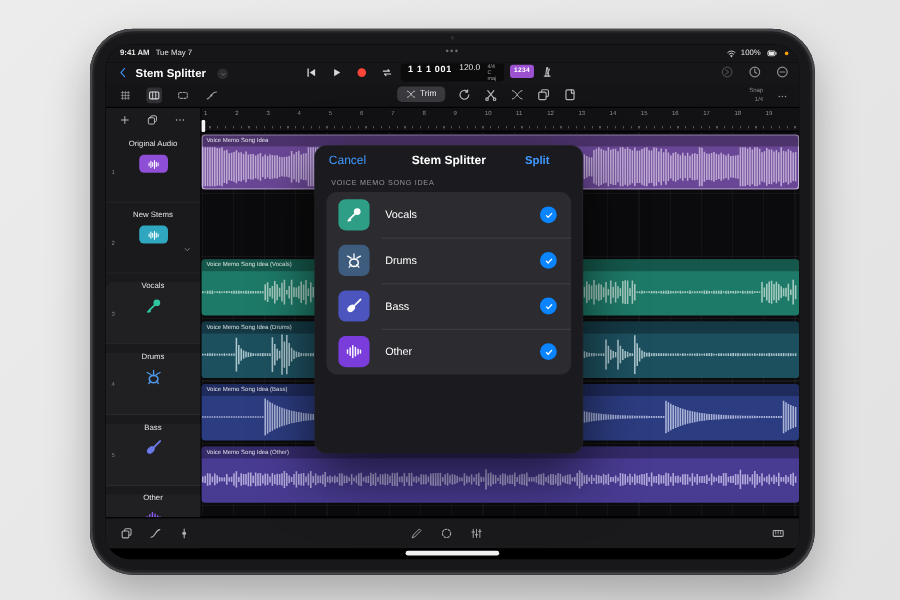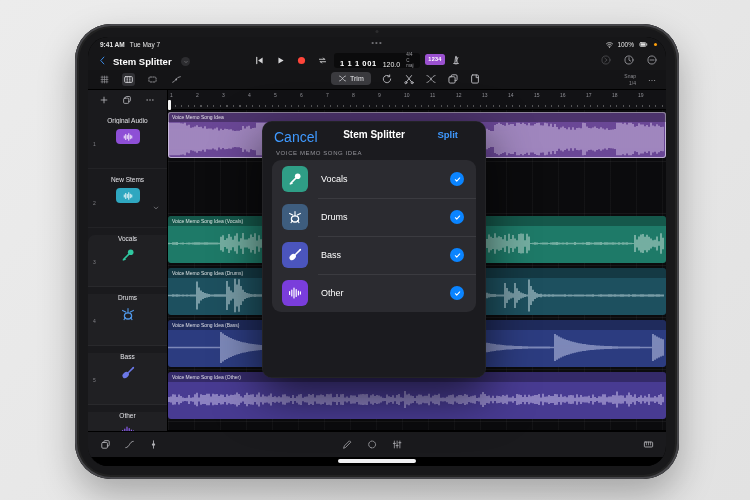--- a/index.html
+++ b/index.html
@@ -23,21 +23,21 @@
   .batt-ic{width:13px;height:9px;}
   .cam-indicator{width:3px;height:3px;border-radius:50%;background:#ff9f0a;margin-left:1px;}
   
   .topbar{position:absolute;left:0;top:15px;right:0;height:18px;background:#161618;}
   .back-ic{position:absolute;left:9px;top:3px;width:11px;height:11px;color:#3f99ff;}
   .proj-title{position:absolute;left:25px;top:4px;font-size:9.5px;font-weight:700;color:#fff;}
   .title-chev{position:absolute;left:93px;top:5px;width:9px;height:9px;border-radius:50%;background:#2d2d30;color:#97979c;display:flex;align-items:center;justify-content:center;}
   .title-chev .ic{width:6px;height:6px;}
   .transport{position:absolute;left:166px;top:3px;display:flex;gap:10px;align-items:center;}
   .transport .chrome-ic{width:11px;height:11px;color:#d6d6d8;}
-  .lcd{position:absolute;left:246px;top:1px;width:86px;height:15px;background:#0b0b0c;border-radius:3px;display:flex;align-items:flex-end;gap:6px;padding:0 6px;}
+  .lcd{position:absolute;left:246px;top:1px;width:86px;height:15px;background:#0b0b0c;border-radius:3px;display:flex;align-items:flex-start;gap:6px;padding:0 6px;}
   .lcd-pos{font-size:7.5px;font-weight:700;color:#fff;letter-spacing:0.6px;white-space:nowrap;}
   .lcd-tempo{font-size:7px;color:#ececec;}
   .lcd-sig{font-size:4.5px;line-height:1.15;color:#9f9fa4;text-align:left;}
   .countin{position:absolute;left:337px;top:2px;min-width:20px;height:11px;background:#9b51d0;border-radius:2.5px;color:#fff;font-size:5.5px;font-weight:700;text-align:center;line-height:11px;padding:0 2px;letter-spacing:0.3px;}
   .metro{position:absolute;left:362px;top:2px;width:12px;height:12px;color:#b4b4b8;}
   .topright{position:absolute;right:8px;top:2px;display:flex;gap:11px;}
   .topright .chrome-ic{width:12px;height:12px;color:#8e8e93;}
   .topright .chrome-ic:first-child{opacity:0.4;}
   
   .toolbar2{position:absolute;left:0;top:33px;right:0;height:20px;background:#141416;border-bottom:1px solid #000;}
@@ -82,21 +82,21 @@
   .bottombar{position:absolute;left:0;right:0;bottom:9px;height:26px;background:#1a1a1d;border-top:1px solid #000;}
   .bb-left{position:absolute;left:12px;top:7px;display:flex;gap:13px;color:#b0b0b5;}
   .bb-center{position:absolute;left:50%;transform:translateX(-58%);top:7px;display:flex;gap:14px;color:#b0b0b5;}
   .bb-right{position:absolute;right:12px;top:7px;display:flex;gap:12px;color:#b0b0b5;}
   .bottombar .chrome-ic{width:11px;height:11px;}
   .under-strip{position:absolute;left:0;right:0;bottom:0;height:9px;background:#000;}
   .home-indicator{position:absolute;left:50%;transform:translateX(-50%);bottom:3px;width:78px;height:4px;border-radius:2px;background:#f1f1f3;}
   
   .dialog{position:absolute;left:174px;top:84px;width:224px;height:257px;background:#1b1b1f;border-radius:10px;z-index:40;
           box-shadow:0 18px 48px rgba(0,0,0,0.62), inset 0 0 0 0.5px rgba(255,255,255,0.07);}
-  .dlg-cancel{position:absolute;left:12px;top:8px;font-size:14px;color:#3f99ff;}
+  .dlg-cancel{position:absolute;left:12px;top:8px;font-size:10px;color:#3f99ff;}
   .dlg-title{position:absolute;left:0;right:0;top:8px;text-align:center;font-size:10px;font-weight:700;color:#fff;}
   .dlg-split{position:absolute;right:28px;top:8px;font-size:9.5px;font-weight:700;color:#3f99ff;}
   .dlg-section{position:absolute;left:14px;top:29px;font-size:6px;letter-spacing:0.6px;color:#94949b;}
   .dlg-list{position:absolute;left:10px;right:10px;top:39px;background:#2b2b30;border-radius:9px;overflow:hidden;}
   .dlg-row{position:relative;height:38px;display:flex;align-items:center;padding:0 12px 0 10px;}
   .dlg-row + .dlg-row:before{content:"";position:absolute;left:46px;right:0;top:0;height:1px;background:rgba(255,255,255,0.08);}
   .dlg-icon{width:26px;height:26px;border-radius:6px;display:flex;align-items:center;justify-content:center;color:#fff;flex:0 0 auto;}
   .dlg-icon .ic{width:16px;height:16px;}
   .dlg-label{margin-left:13px;font-size:9px;font-weight:500;color:#fff;}
   .dlg-check{margin-left:auto;width:14px;height:14px;border-radius:50%;display:flex;align-items:center;justify-content:center;}

